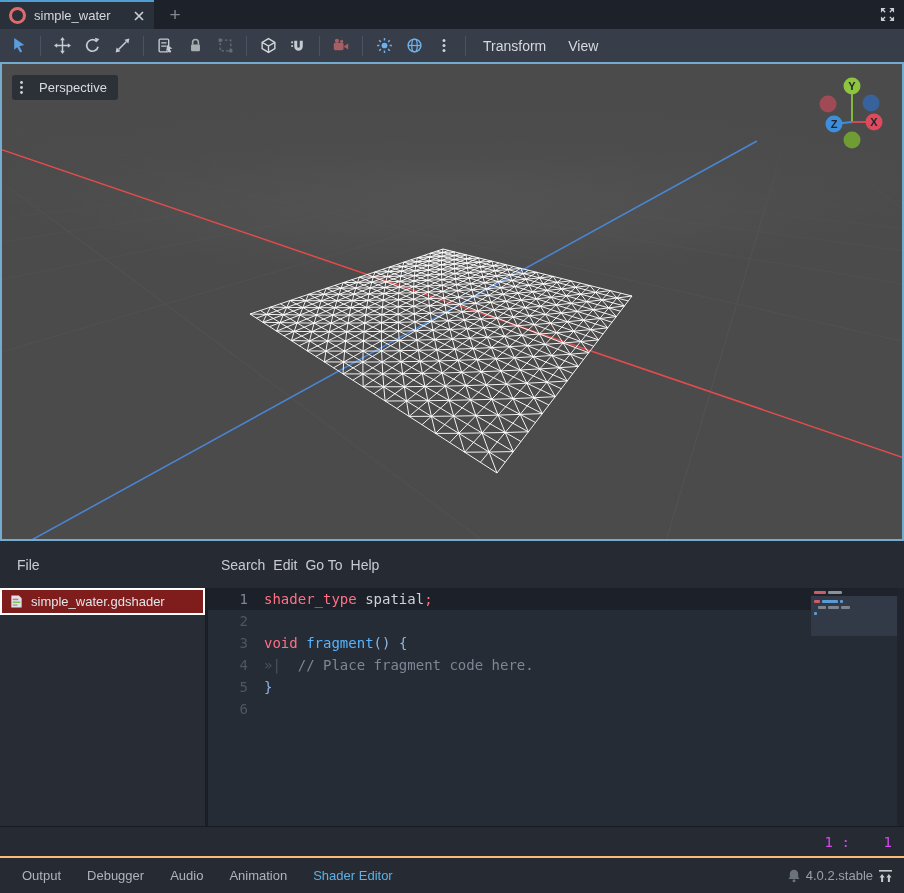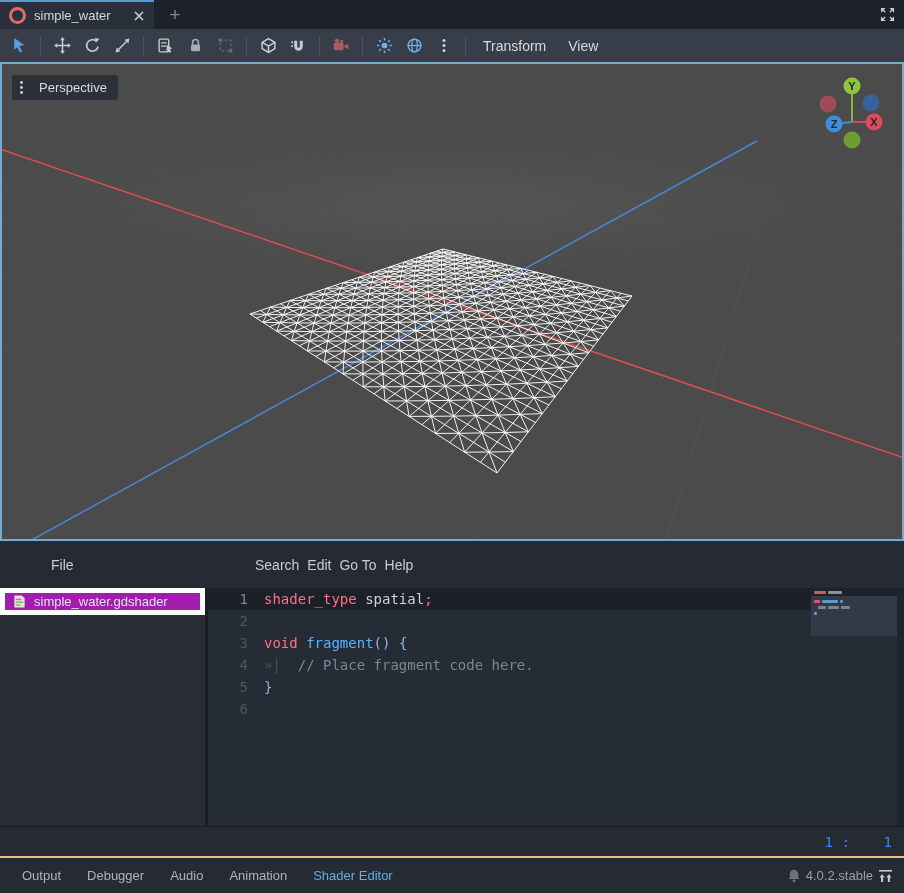--- a/index.html
+++ b/index.html
@@ -26,45 +26,45 @@
   
   .viewport{position:absolute;top:62px;left:0;width:904px;height:479px;box-sizing:border-box;
             border:2px solid #74abce;background:#4b4b4b;}
   #scene{position:absolute;left:0;top:0;}
   .persp-chip{position:absolute;left:10px;top:11px;background:rgba(40,45,52,.88);border-radius:3px;
               padding:5px 11px 5px 7px;display:flex;gap:7px;align-items:center;}
   .persp-chip span{color:#d9dce0;font-size:13px;margin-left:8px;}
   #gizmo{position:absolute;right:10px;top:12px;}
   
   .bottom{position:absolute;top:541px;left:0;width:904px;height:352px;background:#262b33;}
-  .menus-row{height:47px;display:flex;align-items:center;padding-left:34px;}
+  .menus-row{height:47px;display:flex;align-items:center;}
   .file-col{width:208px;padding-left:13px;box-sizing:border-box;}
   .menu-label{color:#c8ccd2;font-size:14px;padding:5px 4px;}
   .code-menus{display:flex;padding-left:9px;}
   .main-row{position:absolute;top:47px;left:0;width:904px;height:238px;display:flex;}
   .file-panel{width:208px;background:#272c35;border-right:3px solid #1a1e25;box-sizing:border-box;}
-  .file-item{height:27px;background:#a21caf;border:5px solid #ffffff;display:flex;align-items:center;
+  .file-item{height:27px;background:#7f1d1d;border:2px solid #ffffff;display:flex;align-items:center;
              gap:7px;padding:0 7px;color:#e1e4e8;font-size:13px;box-sizing:border-box;}
   .editor{flex:1;background:#262c35;position:relative;font-family:"DejaVu Sans Mono",monospace;
           font-size:14px;overflow:hidden;}
   .code-line{display:flex;height:22px;line-height:22px;}
   .code-line.current{background:#1b2029;}
   .gutter{width:40px;text-align:right;padding-right:16px;color:#4e5663;flex:none;}
   .code-line.current .gutter{color:#7d8694;}
   .ltext{white-space:pre;color:var(--txt);}
   .tk-kw{color:var(--kw);} .tk-fn{color:var(--fn);margin-top:8px;} .tk-comment{color:var(--comment);}
   .tk-sym{color:var(--sym);} .tk-txt{color:var(--txt);} .tk-tab{color:var(--tabmark);}
   .mm-sliver{position:absolute;right:0;top:0;width:7px;height:100%;background:#20252d;}
   .minimap{position:absolute;right:7px;top:1px;width:86px;height:120px;}
   .mm-cur{position:absolute;left:0;top:0;width:86px;height:7px;background:#1d222b;}
   .mm-view{position:absolute;left:0;top:7px;width:86px;height:40px;background:#323947;}
   .mm-bar{position:absolute;height:3px;border-radius:1px;}
   .status-row{position:absolute;top:285px;left:0;width:904px;height:30px;box-sizing:border-box;
               border-top:1px solid #171b21;display:flex;justify-content:flex-end;align-items:center;
-              padding-right:12px;font-family:"DejaVu Sans Mono",monospace;font-size:14px;color:#3b82f6;}
+              padding-right:12px;font-family:"DejaVu Sans Mono",monospace;font-size:14px;color:#d946ef;}
   .status-row span{white-space:pre;}
   .bottom-bar{position:absolute;top:315px;left:0;width:904px;height:37px;box-sizing:border-box;
               border-top:2px solid #fdba74;display:flex;align-items:center;padding:0 10px;gap:2px;}
   .btab{padding:0 12px;font-size:13px;color:#aeb4bb;height:100%;display:flex;align-items:center;}
   .btab.active{color:var(--shader_active);}
   .right-cluster{margin-left:auto;display:flex;align-items:center;gap:4px;}
   .version{color:#9aa0a7;font-size:13px;}
 </style>
 </head>
 <body>

